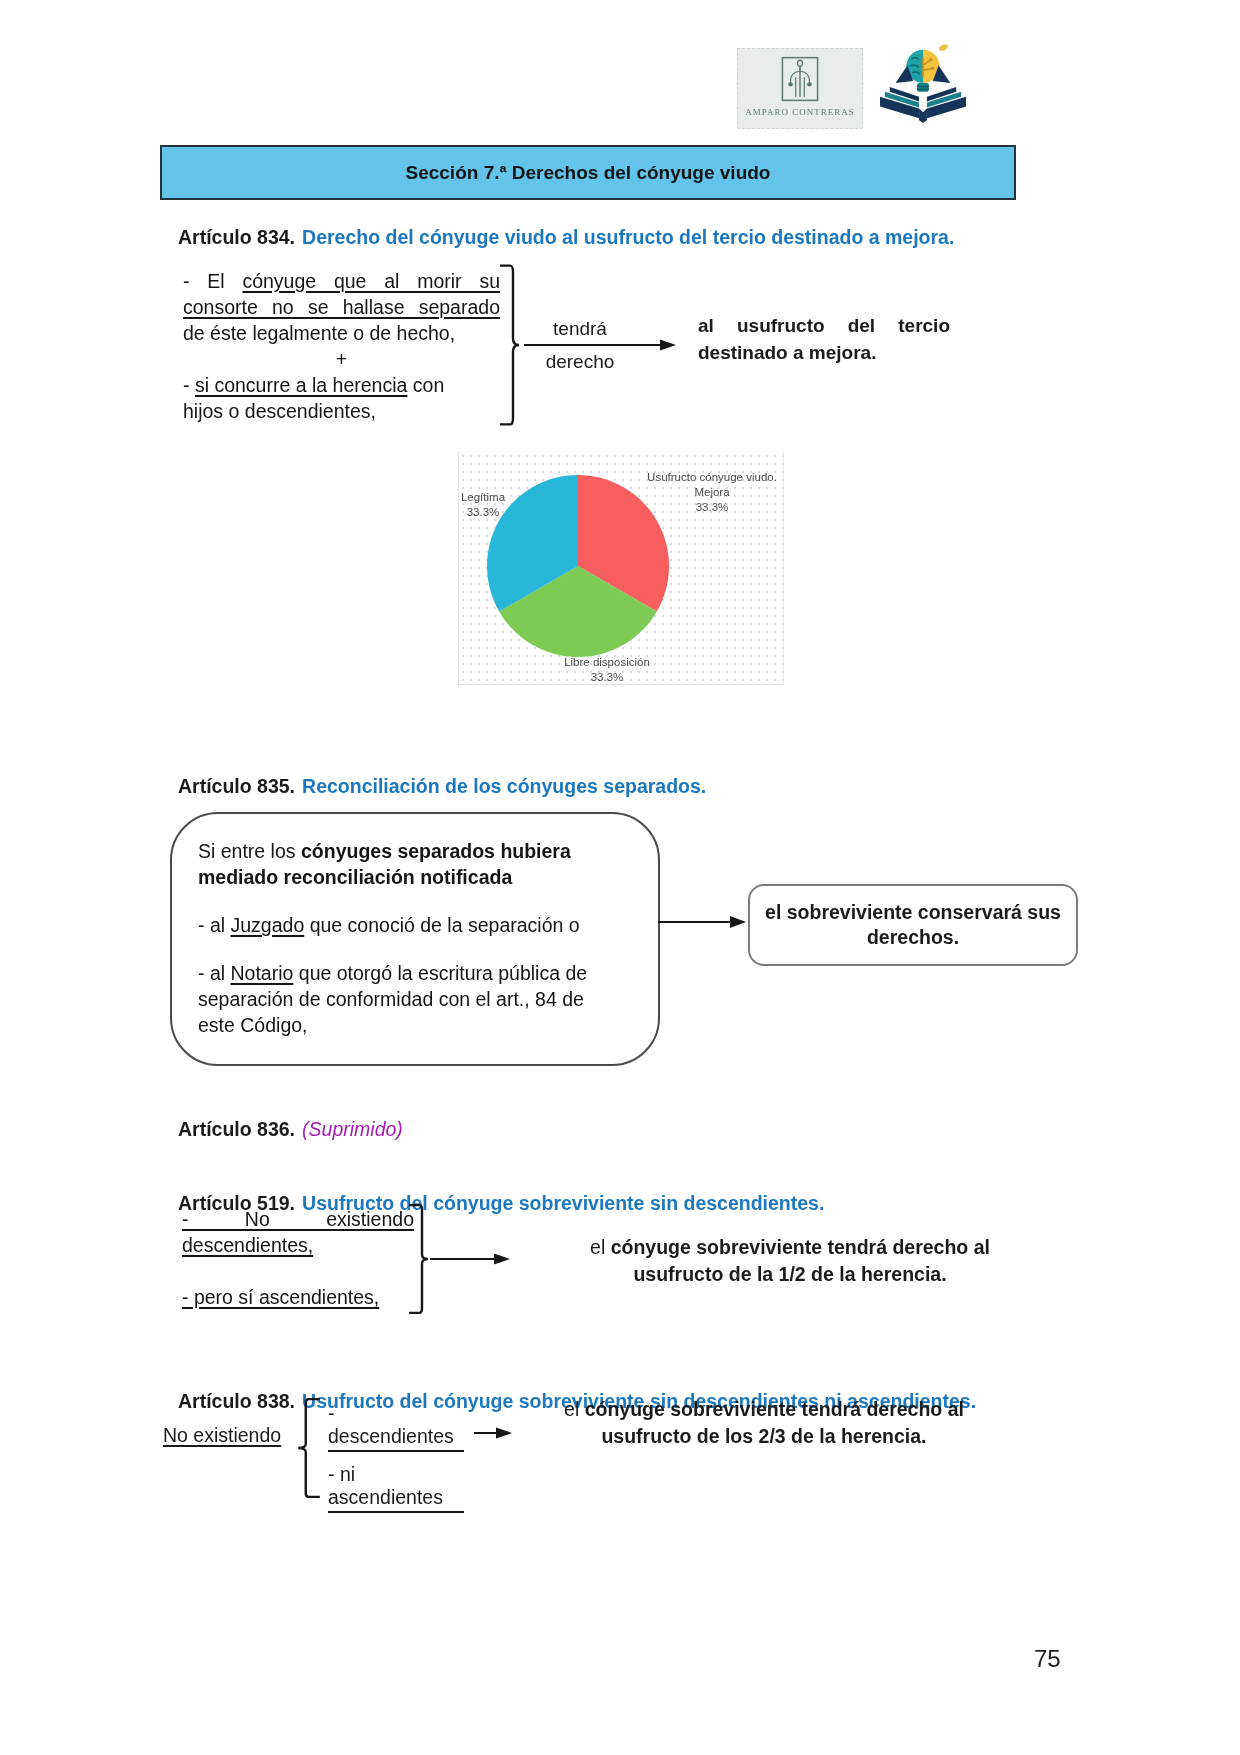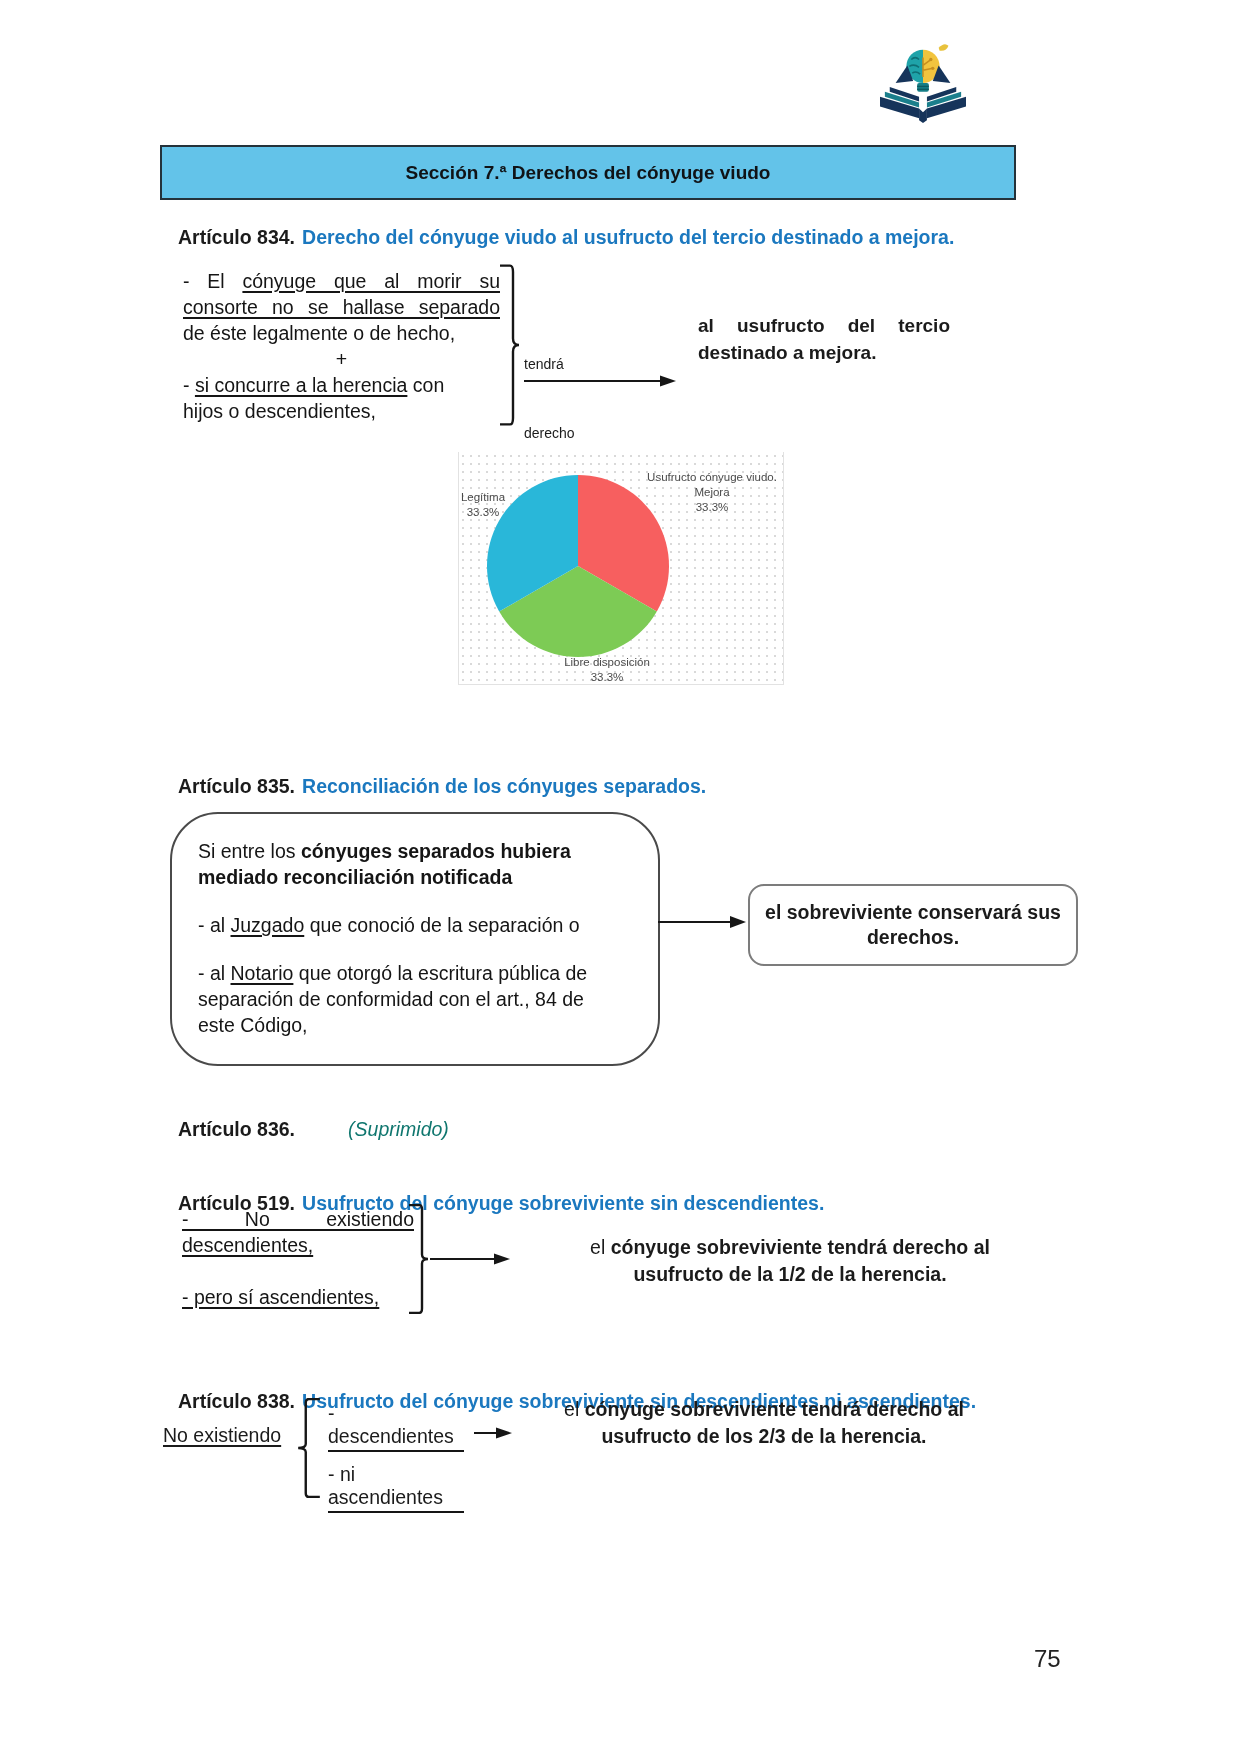--- a/index.html
+++ b/index.html
@@ -16,31 +16,31 @@
   .brainbook-logo{position:absolute;left:874px;top:38px;width:98px;height:88px;}
   
   .banner{position:absolute;left:160px;top:145px;width:856px;height:55px;
     background:#63c3e9;border:2px solid #24323a;box-sizing:border-box;
     display:flex;align-items:center;justify-content:center;
     font-size:19px;font-weight:bold;color:#101316;}
   
   .heading{position:absolute;font-size:19.5px;font-weight:bold;white-space:nowrap;}
   .heading .lbl{color:#1b1b1b;margin-right:7px;}
   .heading .ttl{color:#1b78bf;}
-  .heading .ttl-sup{color:#0f766e;font-weight:normal;font-style:italic;margin-left:46px;}
+  .heading .ttl-sup{color:#a21caf;font-weight:normal;font-style:italic;}
   
   .doc{font-size:19.5px;line-height:26px;color:#151515;}
   .u{text-decoration:underline;text-decoration-thickness:1.6px;text-underline-offset:3px;}
   .jl{text-align:justify;text-align-last:justify;}
   .center{text-align:center;}
   
   .a834-cond{position:absolute;left:183px;top:268px;width:317px;}
   .a834-bracket{position:absolute;left:499px;top:264px;width:22px;height:162px;}
   .a834-conn{position:absolute;left:524px;top:316px;width:152px;}
-  .a834-conn .word{width:112px;text-align:left;font-size:14px;line-height:25px;margin-top:36px;}
+  .a834-conn .word{width:112px;text-align:center;font-size:19px;line-height:25px;}
   .a834-arrow{display:block;width:152px;height:12px;margin:-2px 0;}
   .a834-result{position:absolute;left:698px;top:312px;width:252px;font-weight:bold;
     font-size:19px;line-height:27px;text-align:justify;}
   
   .chart-panel{position:absolute;left:458px;top:452px;width:326px;height:233px;
     border-left:1px solid #e2e2e2;border-right:1px solid #e2e2e2;border-bottom:1px solid #e2e2e2;
     background-image:radial-gradient(circle,#d9d9d9 1px,transparent 1.3px);
     background-size:8px 8px;box-sizing:border-box;}
   .pie-svg{position:absolute;left:27px;top:22px;width:184px;height:184px;}
   .pie-label{position:absolute;font-size:11.5px;line-height:15px;color:#4a4a4a;text-align:center;}
@@ -73,20 +73,34 @@
   .a838-result{position:absolute;left:518px;top:1396px;width:492px;text-align:center;
     font-size:19.5px;line-height:27px;}
   
   .page-number{position:absolute;left:1034px;top:1645px;font-size:24px;color:#222;}
 </style>
 </head>
 <body>
 
 <div class="page">
 
+  <div class="amparo-logo">
+    <svg width="38" height="46" viewBox="0 0 40 48">
+      <rect x="1.5" y="1.5" width="37" height="45" fill="none" stroke="#5d7b72" stroke-width="1.6"></rect>
+      <ellipse cx="20" cy="7.5" rx="2.6" ry="3.2" fill="none" stroke="#5d7b72" stroke-width="1.4"></ellipse>
+      <line x1="20" y1="11" x2="20" y2="43" stroke="#5d7b72" stroke-width="1.6"></line>
+      <path d="M20,16 C14,16 10,20 10,27" fill="none" stroke="#5d7b72" stroke-width="1.4"></path>
+      <path d="M20,16 C26,16 30,20 30,27" fill="none" stroke="#5d7b72" stroke-width="1.4"></path>
+      <circle cx="10" cy="29.5" r="2.4" fill="#5d7b72"></circle>
+      <circle cx="30" cy="29.5" r="2.4" fill="#5d7b72"></circle>
+      <line x1="15.5" y1="22" x2="15.5" y2="43" stroke="#5d7b72" stroke-width="1.3"></line>
+      <line x1="24.5" y1="22" x2="24.5" y2="43" stroke="#5d7b72" stroke-width="1.3"></line>
+    </svg>
+    <div class="amparo-text">AMPARO CONTRERAS</div>
+  </div>
 
   <div class="brainbook-logo">
     <svg width="98" height="88" viewBox="0 0 100 90">
 
       <path d="M50,12 A17,17 0 0 0 33,29 A17,17 0 0 0 50,46 Z" fill="#1fa3a9"></path>
       <path d="M50,12 A17,17 0 0 1 67,29 A17,17 0 0 1 50,46 Z" fill="#f2c43e"></path>
       <path d="M38,22 q4,-4 8,0 M36,29 q5,-3 10,1 M39,36 q4,-3 8,1" fill="none" stroke="#0e6f75" stroke-width="1.6"></path>
       <path d="M50,40 V20 M50,28 L58,22 M50,33 L60,31" fill="none" stroke="#c78f1f" stroke-width="1.6"></path>
       <circle cx="58" cy="22" r="1.7" fill="#c78f1f"></circle>
         <circle cx="60" cy="31" r="1.7" fill="#c78f1f"></circle>

